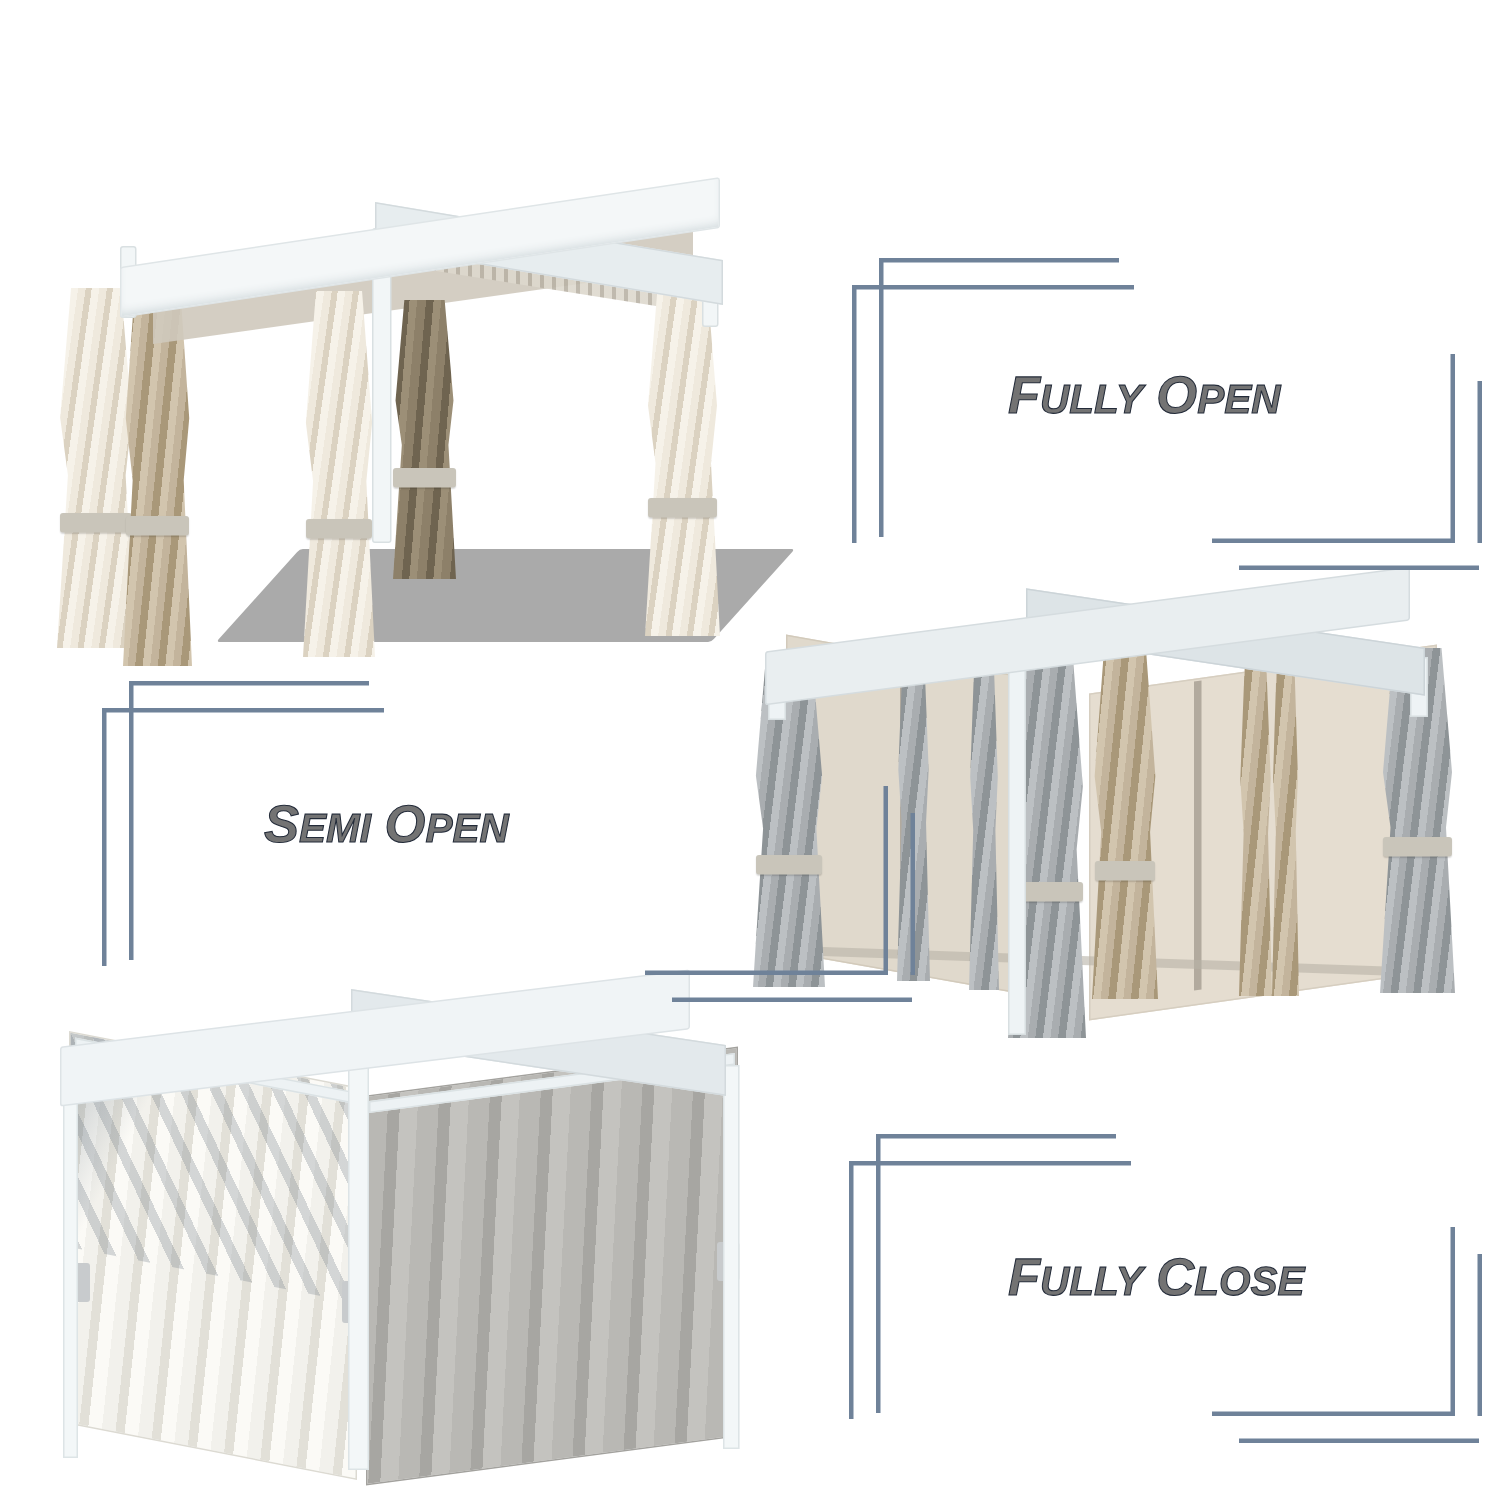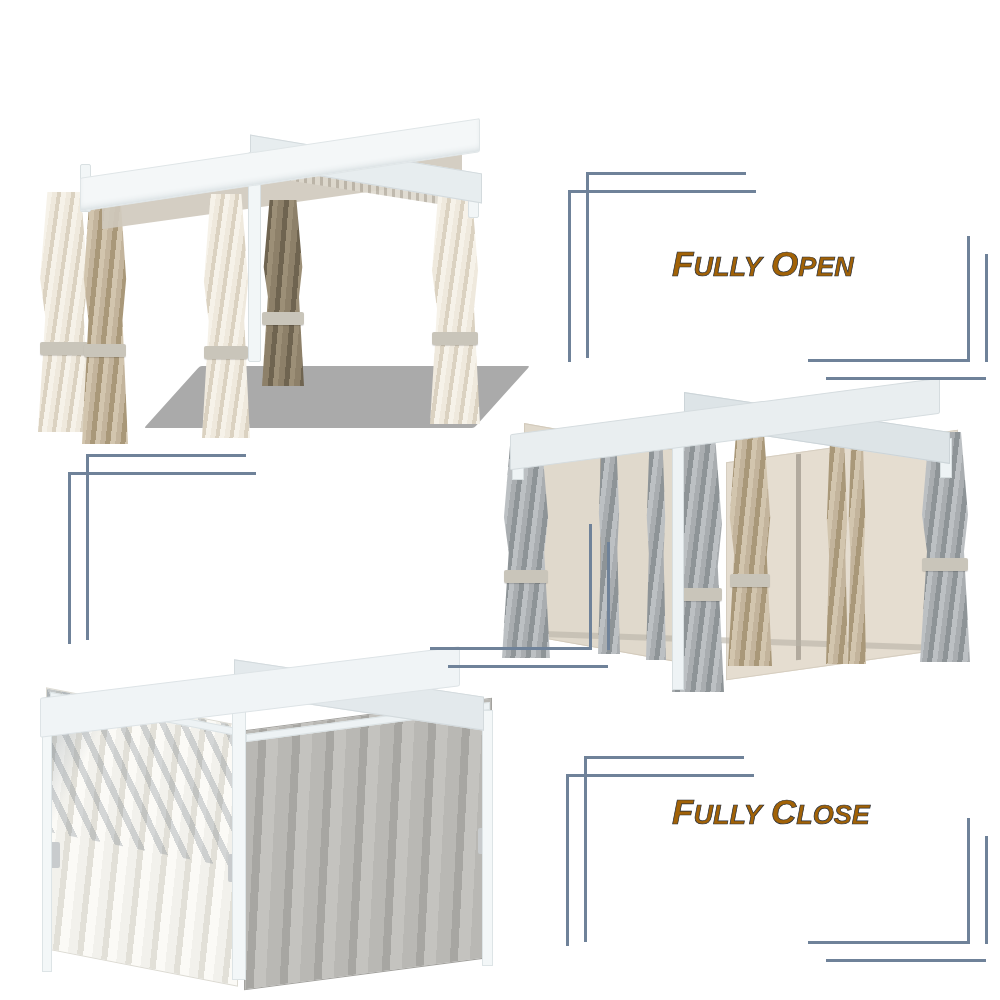--- a/index.html
+++ b/index.html
@@ -13,21 +13,21 @@
     font-weight:bold;font-size:47px;letter-spacing:1.5px;
     color:#232b39;
     -webkit-text-stroke:1.1px #232b39;
   }
 
   
   .label{
     position:absolute;
     font-family:"Liberation Sans",sans-serif;
     font-style:italic;font-weight:bold;
-    color:#a16207;
+    color:#737373;
     white-space:nowrap;
     -webkit-text-stroke:0.7px #232b39;
   }
   .label .big{font-size:35px;}
   .label .cap{font-size:27px;}
   .label .sp{display:inline-block;width:9px;}
 
   
   .bk{position:absolute;}
   .bk i{position:absolute;background:#6f8299;display:block;}
@@ -304,18 +304,21 @@
     <i class="v" style="right:18px;top:0;height:126px;"></i>
     <i class="h" style="left:18px;bottom:0;width:160px;"></i>
     <i class="v" style="right:0;top:18px;height:108px;"></i>
     <i class="h" style="left:0;bottom:18px;width:160px;"></i>
   </div>
 
   <div class="label" id="lb-fo" style="left:672px;top:244px;">
     <span class="big">F</span><span class="cap">ULLY</span><span class="sp"></span><span class="big">O</span><span class="cap">PEN</span>
   </div>
 
-
-  <div class="label" id="lb-fc" style="left:672px;top:792px;">
+  <div class="label" id="lb-so" style="left:176px;top:530px;">
+    <span class="big">S</span><span class="cap">EMI</span><span class="sp"></span><span class="big">O</span><span class="cap">PEN</span>
+  </div>
+
+  <div class="label" id="lb-fc" style="left:672px;top:832px;">
     <span class="big">F</span><span class="cap">ULLY</span><span class="sp"></span><span class="big">C</span><span class="cap">LOSE</span>
   </div>
 
 </div>
 
 </body></html>

